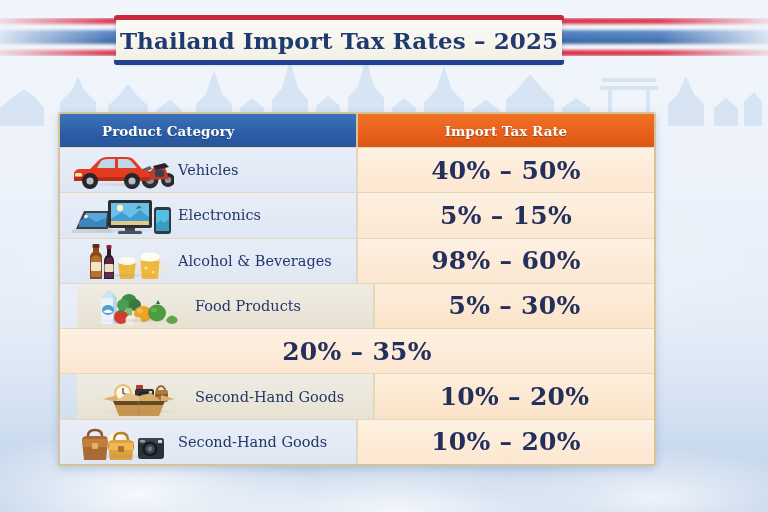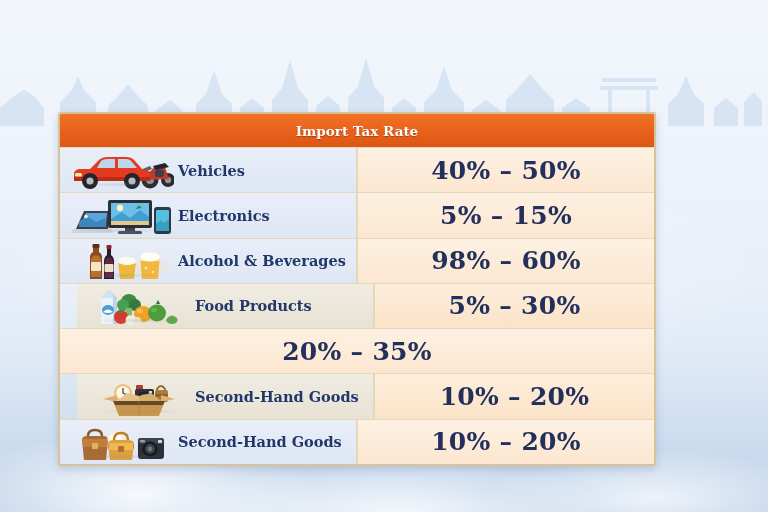--- a/index.html
+++ b/index.html
@@ -146,21 +146,21 @@
   }
 
   
   .trow.tone-a .cell-cat  { background:linear-gradient(to bottom,#e9eef8,#dfe7f4); }
   .trow.tone-a .cell-rate { background:linear-gradient(to bottom,#fdf1e2,#fce6d0); }
   .trow.tone-b .cell-cat  { background:linear-gradient(to bottom,#f0ece2,#e8e2d4);margin-left:17px; }
   .trow.tone-b .cell-rate { background:linear-gradient(to bottom,#fdeedb,#fbe3c8);text-align:right; }
 
   .cat-label {
     font-family:"DejaVu Serif", serif;
-    font-weight:bold;
+    font-weight:normal;
     font-size:14.5px;
     color:#22386b;
     white-space:nowrap;
   }
 
   .icon-box {
     width:112px; flex:0 0 112px;
     height:100%;
     display:flex; align-items:center; justify-content:center;
     position:relative;
@@ -200,24 +200,44 @@
       <path d="M608 80 L608 44 L612 44 L612 80 Z M646 80 L646 44 L650 44 L650 80 Z
                M600 44 L658 44 L658 40 L600 40 Z M602 36 L656 36 L656 32 L602 32 Z"></path>
       <path d="M668 80 L668 58 L678 48 L686 30 L694 48 L704 58 L704 80 Z"></path>
       <path d="M714 80 L714 62 L726 52 L738 62 L738 80 Z"></path>
       <path d="M744 80 L744 56 L754 46 L762 56 L762 80 Z"></path>
     </g>
   </svg>
 
   <div class="bg-clouds"></div>
 
+  <div class="ribbon-wrap">
+    <div class="ribbon-tail left">
+      <i class="rt1"></i>
+        <i class="rt2"></i>
+        <i class="rt3"></i>
+        <i class="rt4"></i>
+        <i class="rt5"></i>
+    </div>
+    <div class="ribbon-tail right">
+      <i class="rt1"></i>
+        <i class="rt2"></i>
+        <i class="rt3"></i>
+        <i class="rt4"></i>
+        <i class="rt5"></i>
+    </div>
+    <div class="banner">
+      <div class="banner-title">Thailand Import Tax Rates – 2025</div>
+    </div>
+  </div>
 
   <div class="table">
 
     <div class="thead">
+      <div class="th th-cat">Product Category</div>
       <div class="th th-rate">Import Tax Rate</div>
     </div>
 
     <div class="trow tone-a">
       <div class="cell-cat">
         <div class="icon-box">
           <svg width="104" height="40" viewBox="0 0 104 40">
 
             <g>
               <circle cx="80" cy="30" r="8.5" fill="#2b2b31"></circle>

